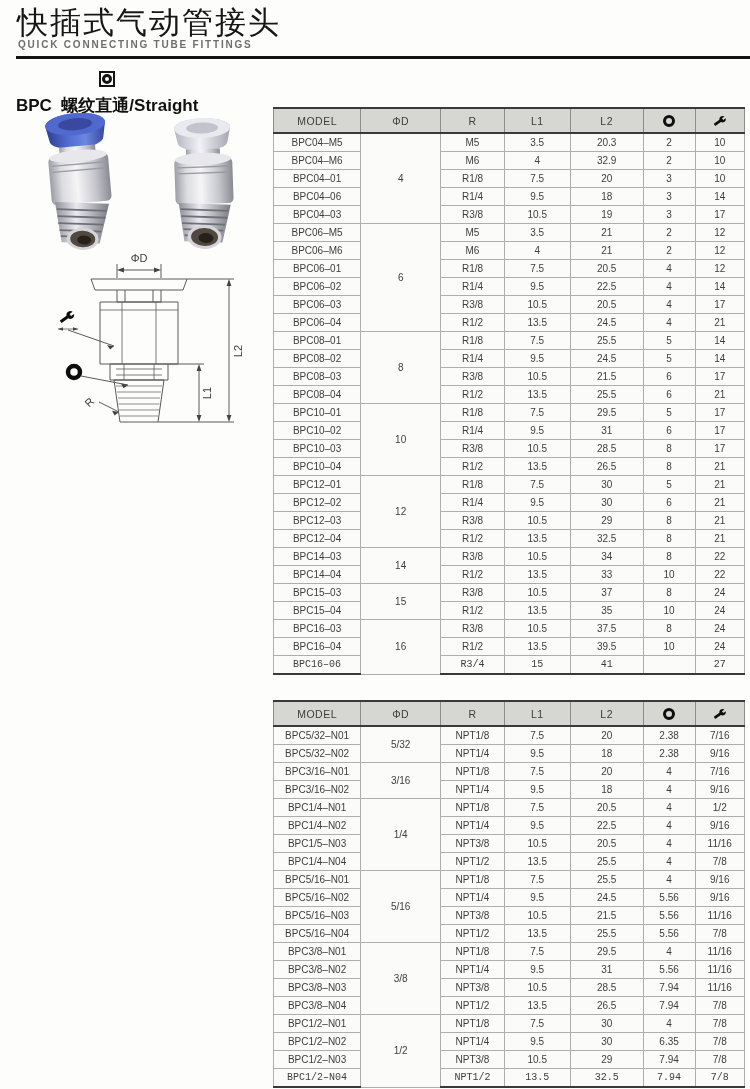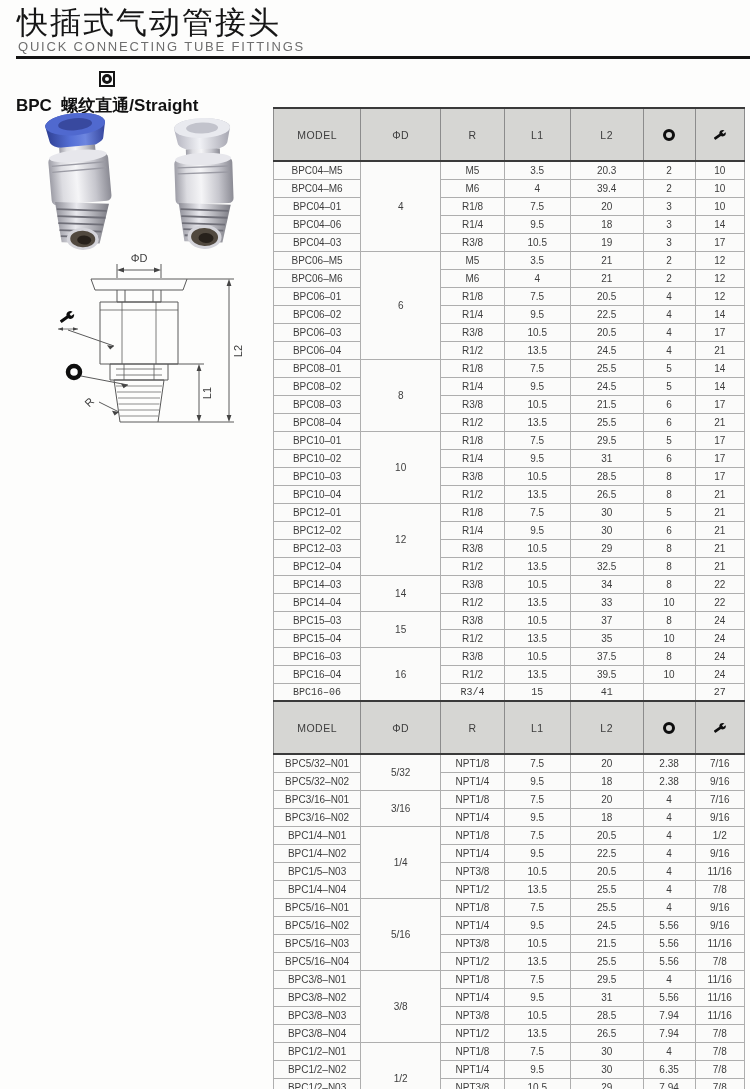--- a/index.html
+++ b/index.html
@@ -1,41 +1,41 @@
 <!DOCTYPE html>
 <html><head>
 <meta charset="utf-8">
 <style>
   html,body{margin:0;padding:0;background:#ffffff;}
   .page{position:relative;width:750px;height:1089px;background:#fdfdfc;
         font-family:"Liberation Sans",sans-serif;overflow:hidden;}
 
   .title{position:absolute;left:17px;top:2px;font-size:31px;font-weight:normal;
          color:#161616;letter-spacing:2px;}
-  .subtitle{position:absolute;left:18px;top:39px;font-size:13px;font-weight:normal;
+  .subtitle{position:absolute;left:18px;top:39px;font-size:10px;font-weight:bold;
             color:#6e6e6e;letter-spacing:1.8px;}
   .rule{position:absolute;left:16px;top:56px;width:734px;height:3px;background:#141414;}
 
   .section{position:absolute;left:16px;top:71px;display:flex;align-items:center;gap:7px;flex-direction:column;}
   .bullet{width:12px;height:12px;border:2px solid #141414;display:flex;
           align-items:center;justify-content:center;}
   .bullet-ring{width:4px;height:4px;border:3px solid #141414;border-radius:50%;}
   .section-text{font-size:17px;font-weight:bold;color:#111;}
 
   .photo{position:absolute;left:8px;top:96px;}
   .diagram{position:absolute;left:36px;top:252px;}
   .diagram text{font-size:11px;fill:#3c3c3c;stroke:none;}
 
   .tbl{position:absolute;left:273px;width:472px;}
   #t0{top:107px;} #t1{top:700px;}
   table.spec{width:100%;border-collapse:collapse;table-layout:fixed;
              font-size:10px;color:#3d3d3d;background:#fbfbfa;}
   .spec th{background:#d6d6d3;border:1px solid #8c8c8c;border-top:2px solid #3a3a3a;
            border-bottom:2px solid #3a3a3a;font-weight:normal;height:15px;
-           padding:18px;font-size:10.5px;letter-spacing:.5px;}
+           padding:4px;font-size:10.5px;letter-spacing:.5px;}
   .spec td{border:1px solid #aeaeae;height:17px;padding:0;text-align:center;}
   .spec tr.gs td{border-top:1.5px solid #5e5e5e;}
   .spec tbody tr:last-child td{border-bottom:2px solid #3a3a3a;font-family:Liberation Mono, monospace;}
   .ring{display:inline-block;width:6px;height:6px;border:3px solid #0e0e0e;
         border-radius:50%;vertical-align:middle;}
   svg.wrench{vertical-align:middle;}
 </style>
 </head>
 <body>
 
@@ -204,21 +204,21 @@
             <td>M5</td>
             <td>3.5</td>
             <td>20.3</td>
             <td>2</td>
             <td>10</td>
           </tr>
           <tr>
             <td>BPC04–M6</td>
             <td>M6</td>
             <td>4</td>
-            <td>39.4</td>
+            <td>32.9</td>
             <td>2</td>
             <td>10</td>
           </tr>
           <tr>
             <td>BPC04–01</td>
             <td>R1/8</td>
             <td>7.5</td>
             <td>20</td>
             <td>3</td>
             <td>10</td>

